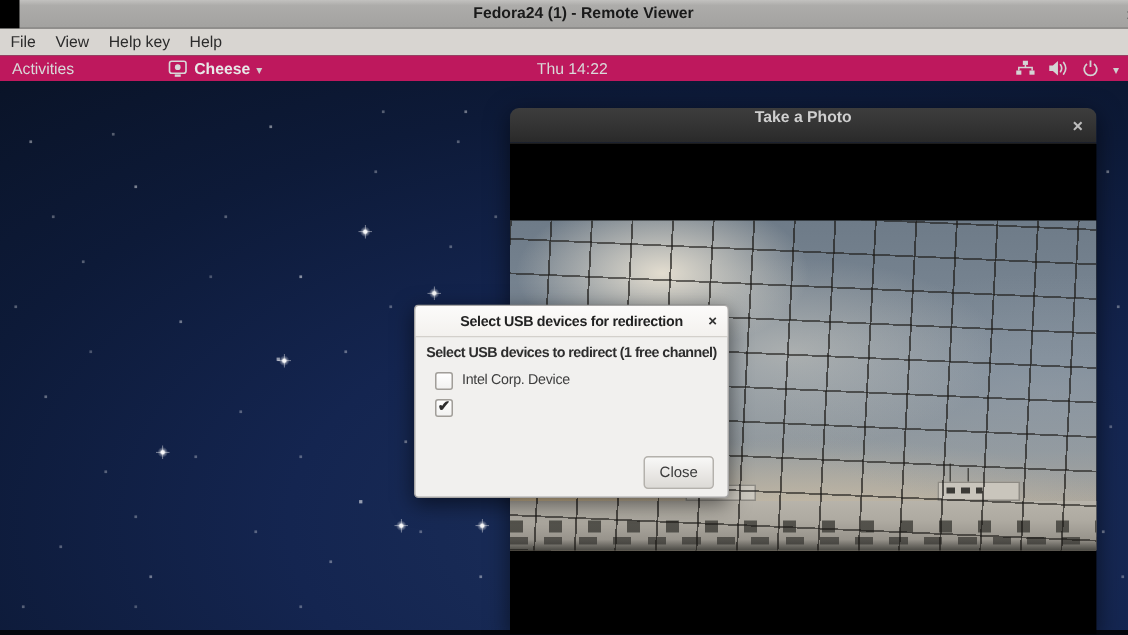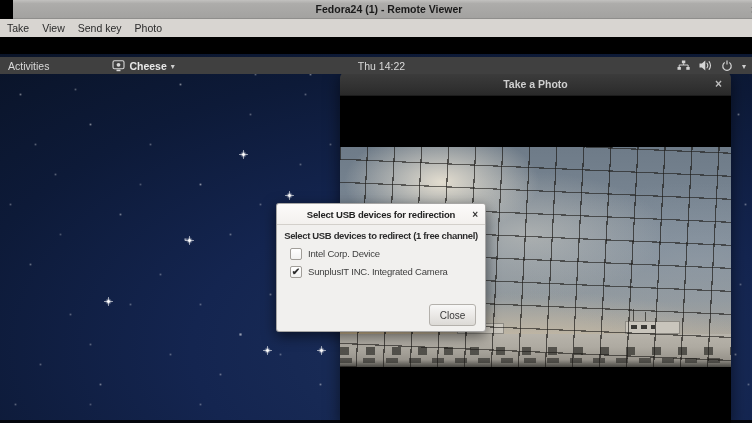--- a/index.html
+++ b/index.html
@@ -30,24 +30,23 @@
     position:absolute; left:0; top:19px; width:752px; height:18px;
     background:#d8d5d1;
     display:flex; align-items:center; gap:13px; padding-left:7px;
     z-index:10;
   }
   .menu-item { font-size:10.5px; color:#2b2b2b; }
 
   
   .topbar {
     position:absolute; left:0; top:37px; width:752px; height:17px;
-    background:#404040; color:#d6d6d6;
+    background:#be185d; color:#d6d6d6;
     display:flex; align-items:center;
     z-index:10;
-    margin-top:20px;
   }
   .activities { margin-left:8px; font-size:10.5px; color:#d9d9d9; }
   .cheese-group { margin-left:15px; display:flex; align-items:center; gap:4px;padding-left:48px; }
   .cheese-label { font-size:10.5px; font-weight:bold; color:#e8e8e8; }
   .tb-chevron { font-size:8px; color:#cfcfcf; position:relative; top:0.5px; }
   .clock {
     position:absolute; left:11px; right:0; text-align:center;
     font-size:10.5px; color:#dadada; pointer-events:none;
   }
   .system-icons {
@@ -101,21 +100,21 @@
   
   .photo-window {
     position:absolute; left:340px; top:72px; width:391px; height:351px;
     z-index:3; box-shadow:0 4px 16px rgba(0,0,0,.55);
     border-radius:6px 6px 0 0;
   }
   .pw-titlebar {
     height:24px; border-radius:6px 6px 0 0;
     background:linear-gradient(180deg,#3d3d3d 0%,#303030 70%,#292929 100%);
     border-bottom:1px solid #1c1c1c;
-    display:flex; align-items:center; justify-content:center; position:relative;
+    display:flex; justify-content:center; position:relative;
   }
   .pw-title { font-size:10.5px; font-weight:bold; color:#cfcfcf; }
   .pw-close {
     position:absolute; right:9px; top:0; height:24px; display:flex; align-items:center;
     font-size:12px; font-weight:bold; color:#bdbdbd;
   }
   .pw-body { position:absolute; left:0; top:24px; width:391px; height:327px; background:#000; overflow:hidden; }
   .photo {
     position:absolute; left:0; top:51px; width:391px; height:220px;
     background:
@@ -210,24 +209,24 @@
 </style>
 </head>
 <body>
 
 <div class="app-titlebar">
   <span class="app-title">Fedora24 (1) - Remote Viewer</span>
   <span class="app-close">×</span>
 </div>
 
 <div class="menubar">
-  <span class="menu-item">Take</span>
+  <span class="menu-item">File</span>
   <span class="menu-item">View</span>
-  <span class="menu-item">Send key</span>
-  <span class="menu-item">Photo</span>
+  <span class="menu-item">Help key</span>
+  <span class="menu-item">Help</span>
 </div>
 
 <div class="topbar">
   <span class="activities">Activities</span>
   <span class="cheese-group">
     <span class="sysicon">
       <svg width="13" height="12" viewBox="0 0 13 12">
         <rect x="1" y="0.8" width="11" height="8" rx="1.5" fill="none" stroke="#d8d8d8" stroke-width="1.1"></rect>
         <circle cx="6.5" cy="4.8" r="1.9" fill="#d8d8d8"></circle>
         <rect x="4.5" y="9.6" width="4" height="1.6" fill="#d8d8d8"></rect>
@@ -299,17 +298,16 @@
     <span class="dlg-close">×</span>
   </div>
   <div class="dlg-header">Select USB devices to redirect (1 free channel)</div>
 
   <div class="device-row first">
     <span class="checkbox"></span>
     <span class="device-label">Intel Corp. Device</span>
   </div>
   <div class="device-row">
     <span class="checkbox">✔</span>
-    <span class="device-label">SunplusIT INC. Integrated Camera</span>
   </div>
 
   <div class="dlg-close-btn">Close</div>
 </div>
 
 </body></html>

